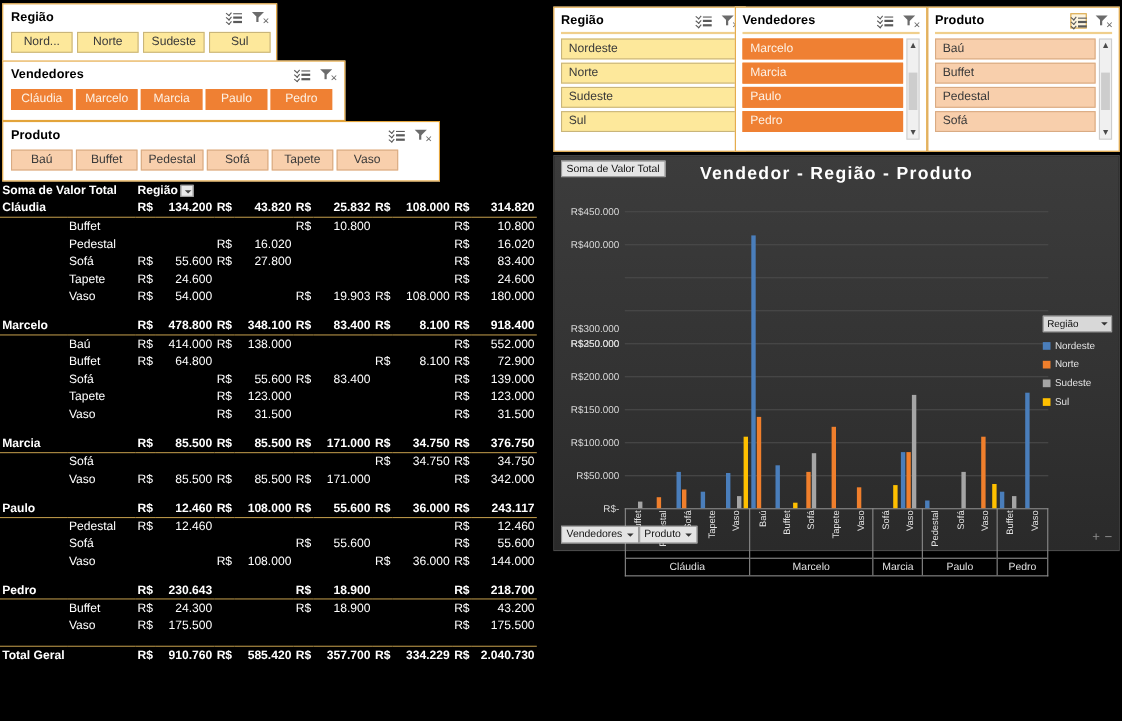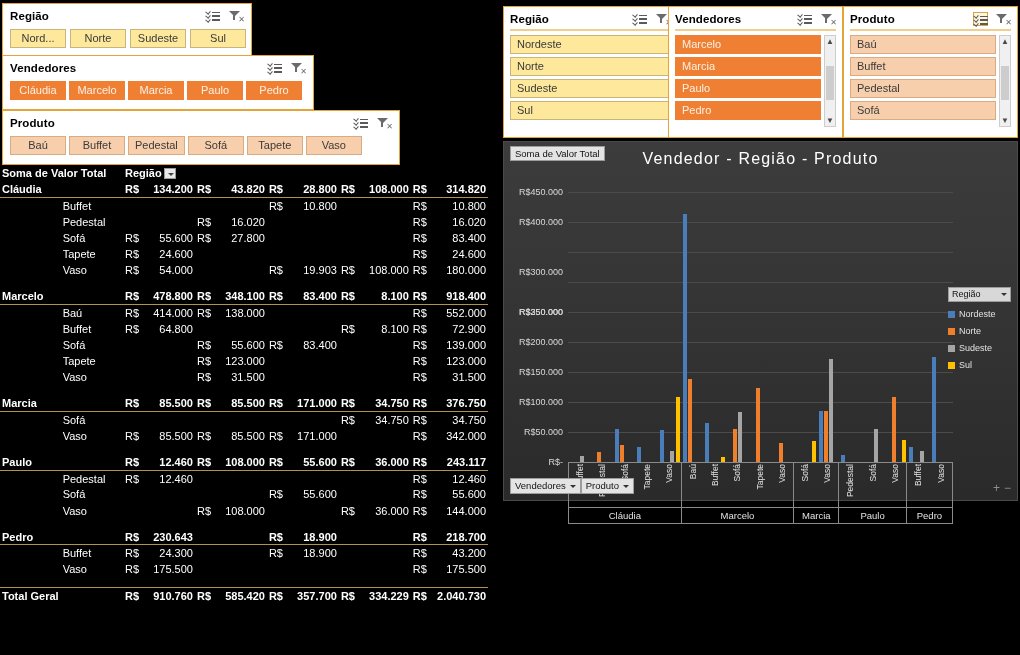--- a/index.html
+++ b/index.html
@@ -109,21 +109,21 @@
 
   
   #chart { position:absolute; left:503px; top:141px; width:515px; height:360px; z-index:2;
            background:linear-gradient(180deg,#3c3c3c 0%, #333333 55%, #2a2a2a 100%);
            border:1px solid #4a4a4a; }
   #chart-fieldbtn {
     position:absolute; left:6px; top:4px; background:#e4e4e4; border:1px solid #9c9c9c;
     font-size:9.5px; color:#111; padding:1px 4px; line-height:11px;
   }
   #chart-title { position:absolute; left:0; right:0; top:8px; text-align:center;
-    font-size:16px; font-weight:normal; color:#ffffff; letter-spacing:1.2px; }
+    font-size:16px; font-weight:bold; color:#ffffff; letter-spacing:1.2px; }
   #plot { position:absolute; left:64px; top:50px; width:385px; height:270px; }
   .gl { position:absolute; left:0; right:0; height:1px; background:#4b4b4b; }
   .ytick { position:absolute; right:100%; margin-right:5px; font-size:9px; color:#d9d9d9;
            transform:translateY(-50%); white-space:nowrap; }
   #bars { position:absolute; left:0; right:0; bottom:0; top:0; display:flex; align-items:flex-end; }
   .grp { display:flex; align-items:flex-end; height:100%; }
   .cat { display:flex; align-items:flex-end; justify-content:center; height:100%; }
   .bar { width:4px; margin:0 0.6px; }
   .c-nordeste { background:#4a7ebb; }
   .c-norte { background:#f07f2c; }
@@ -249,21 +249,21 @@
           <td class="" colspan="8"></td>
         </tr>
         <tr class="vend-row">
           <td class="lbl-col">Cláudia</td>
           <td class="prod-col"></td>
           <td class="cur">R$</td>
           <td class="num">134.200</td>
           <td class="cur">R$</td>
           <td class="num">43.820</td>
           <td class="cur">R$</td>
-          <td class="num">28.800</td>
+          <td class="num">25.832</td>
           <td class="cur">R$</td>
           <td class="num">108.000</td>
           <td class="tot-cur">R$</td>
           <td class="tot-num">314.820</td>
         </tr>
         <tr class="prod-row">
           <td class="lbl-col"></td>
           <td class="prod-col">Buffet</td>
           <td class="cur"></td>
           <td class="num"></td>
@@ -701,21 +701,21 @@
         <div class="ytick" style="top: 240px;">R$50.000</div>
         <div class="gl" style="top: 210px;"></div>
         <div class="ytick" style="top: 210px;">R$100.000</div>
         <div class="gl" style="top: 180px;"></div>
         <div class="ytick" style="top: 180px; padding-left: 42px;">R$150.000</div>
         <div class="gl" style="top: 150px;"></div>
         <div class="ytick" style="top: 150px;">R$200.000</div>
         <div class="gl" style="top: 120px;"></div>
         <div class="ytick" style="top: 120px;">R$250.000</div>
         <div class="gl" style="top: 90px;"></div>
-        <div class="ytick" style="top: 80px;">R$300.000</div>
+        <div class="ytick" style="top: 107px;">R$300.000</div>
         <div class="gl" style="top: 60px;"></div>
         <div class="ytick" style="top: 72px; margin-top: 48px;">R$350.000</div>
         <div class="gl" style="top: 30px;"></div>
         <div class="ytick" style="top: 30px;">R$400.000</div>
         <div class="gl" style="top: 0px;"></div>
         <div class="ytick" style="top: 0px;">R$450.000</div>
       </div>
     <div id="bars">
         <div class="grp" style="width: 29.4118%;">
           <div class="cat" style="width: 20%;">

